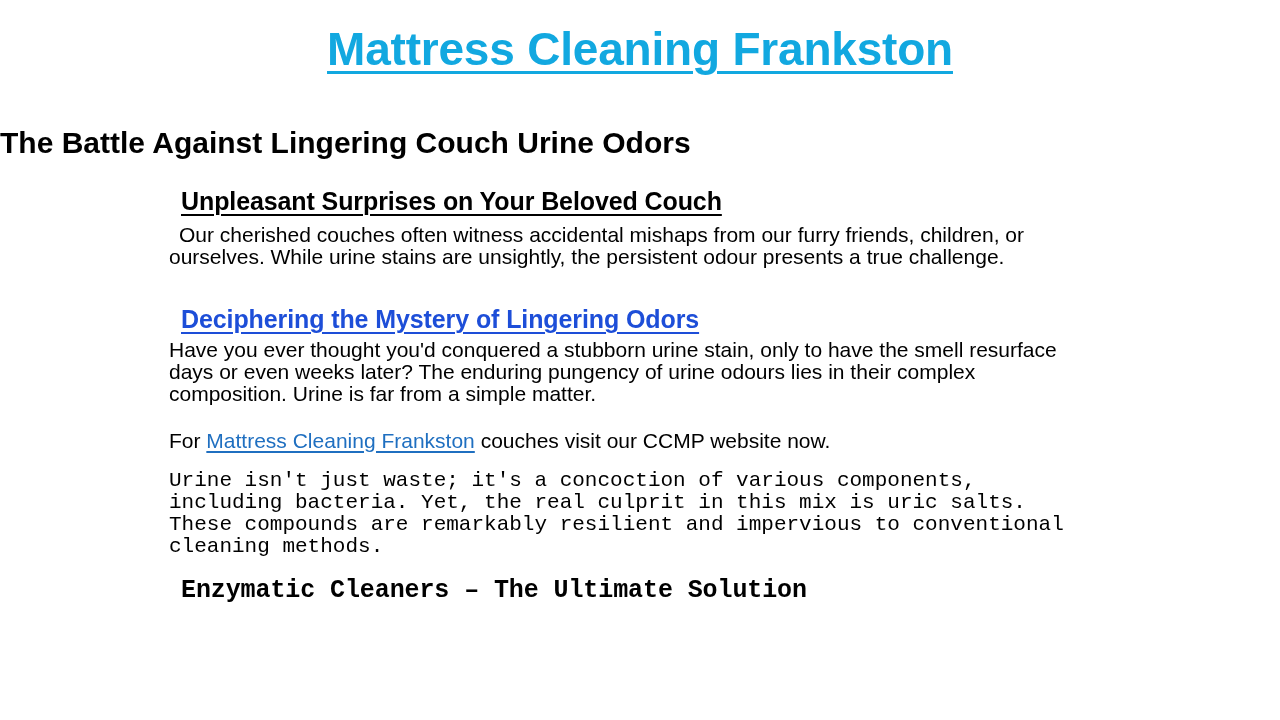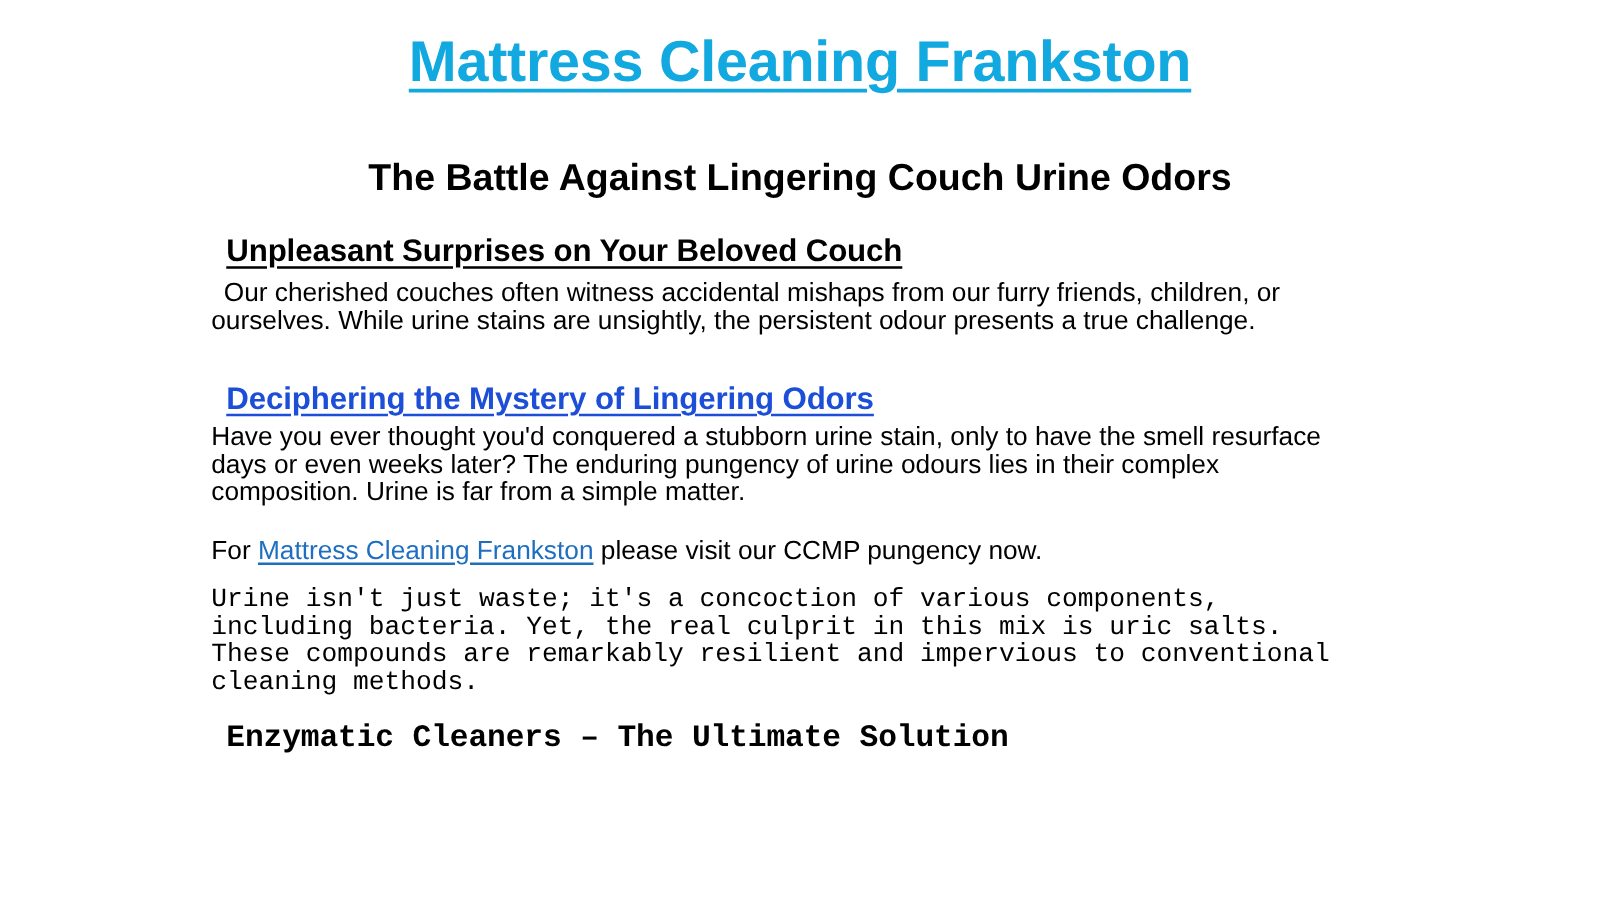--- a/index.html
+++ b/index.html
@@ -43,21 +43,20 @@
     text-decoration-thickness: 3px;
     text-underline-offset: 6px;
   }
 
   
   .doc-subtitle {
     position: absolute;
     left: 0;
     top: 123px;
     width: 1280px;
-    text-align: center;
     font-size: 30px;
     line-height: 40px;
     font-weight: bold;
     color: #000000;
     white-space: nowrap;
   }
 
   
   .content {
     position: absolute;
@@ -139,21 +138,21 @@
 
     <div class="blk blk-h2">
       <h2 class="section-head link-head">Deciphering the Mystery of Lingering Odors</h2>
     </div>
 
     <div class="blk blk-p2">
       <p class="para">Have you ever thought you'd conquered a stubborn urine stain, only to have the smell resurface days or even weeks later? The enduring pungency of urine odours lies in their complex composition. Urine is far from a simple matter.</p>
     </div>
 
     <div class="blk blk-p3">
-      <p class="para"><span>For </span><a class="inline-link" href="#">Mattress Cleaning Frankston</a><span> please visit our CCMP pungency now.</span></p>
+      <p class="para"><span>For </span><a class="inline-link" href="#">Mattress Cleaning Frankston</a><span> couches visit our CCMP website now.</span></p>
     </div>
 
     <div class="blk blk-p4">
       <p class="para">Urine isn't just waste; it's a concoction of various components, including bacteria. Yet, the real culprit in this mix is uric salts. These compounds are remarkably resilient and impervious to conventional cleaning methods.</p>
     </div>
 
     <div class="blk blk-h3">
       <h2 class="section-head">Enzymatic Cleaners – The Ultimate Solution</h2>
     </div>
 

